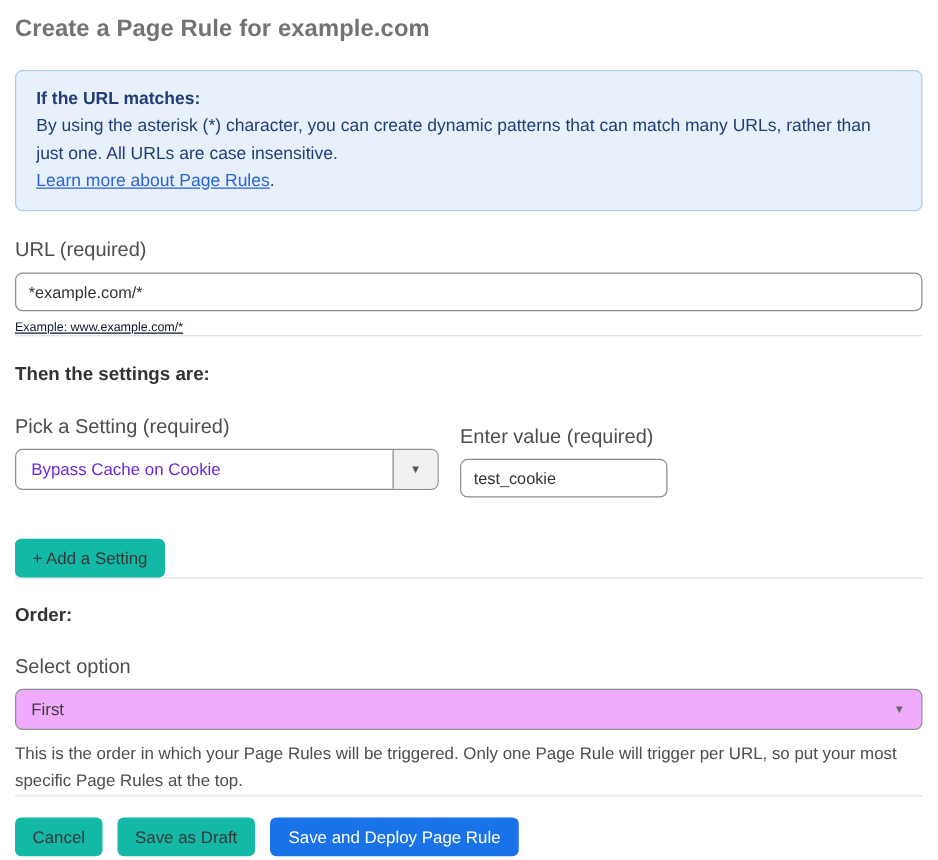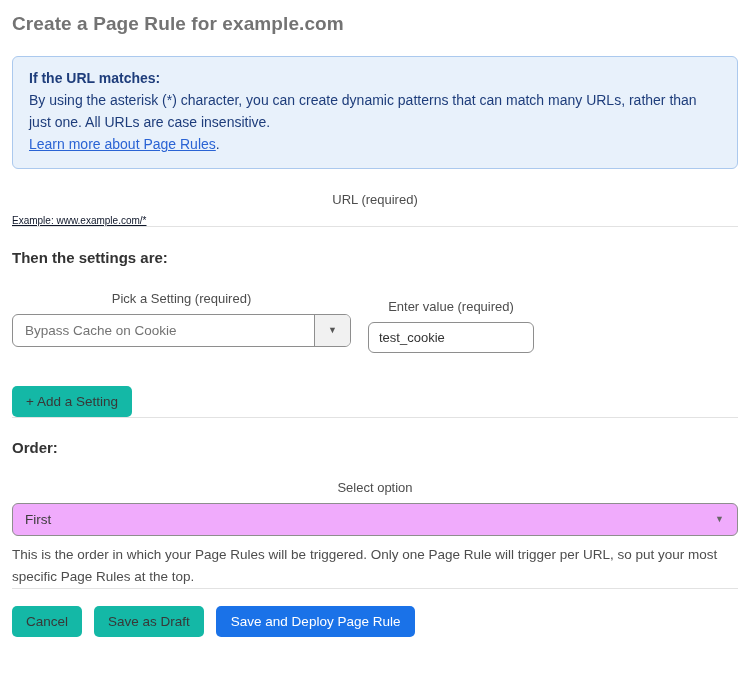--- a/index.html
+++ b/index.html
@@ -31,24 +31,23 @@
     line-height: 1.57;
   }
   .info-box .info-heading { font-weight: 700; }
   .info-box a {
     color: #2a63d4;
     text-decoration: underline;
     cursor: pointer;
   }
 
   .field-label {
-    font-size: 13px;
+    font-size: 16px;
     color: #4d4d4d;
     margin-bottom: 8px;
-    text-align: center;
   }
 
   .url-block { margin-top: 23px; }
   input.text-input {
     display: block;
     border: 1px solid #8e8e8e;
     border-radius: 6px;
     height: 31px;
     padding: 0 10px;
     font-size: 13px;
@@ -98,21 +97,21 @@
     background: #ffffff;
     overflow: hidden;
     cursor: pointer;
   }
   .select-box .select-value {
     flex: 1;
     display: flex;
     align-items: center;
     padding: 0 12px;
     font-size: 13.5px;
-    color: #737373;
+    color: #6d28d9;
     white-space: nowrap;
   }
   .select-box .select-caret-btn {
     width: 36px;
     background: #f1f1f1;
     border-left: 1px solid #8e8e8e;
     display: flex;
     align-items: center;
     justify-content: center;
     color: #555555;
@@ -188,20 +187,21 @@
   <h1 class="page-title">Create a Page Rule for example.com</h1>
 
   <div class="info-box">
     <div class="info-heading">If the URL matches:</div>
     <div class="info-body">By using the asterisk (*) character, you can create dynamic patterns that can match many URLs, rather than just one. All URLs are case insensitive.</div>
     <div class="info-link-line"><a>Learn more about Page Rules</a><span>.</span></div>
   </div>
 
   <div class="url-block">
     <div class="field-label">URL (required)</div>
+    <input class="text-input url-input" type="text" value="*example.com/*" style="">
     <div class="helper-text">Example: www.example.com/*</div>
   </div>
 
   <hr class="divider divider-1">
 
   <div class="section-heading settings-heading">Then the settings are:</div>
 
   <div class="settings-row">
     <div class="setting-col">
       <div class="field-label">Pick a Setting (required)</div>

